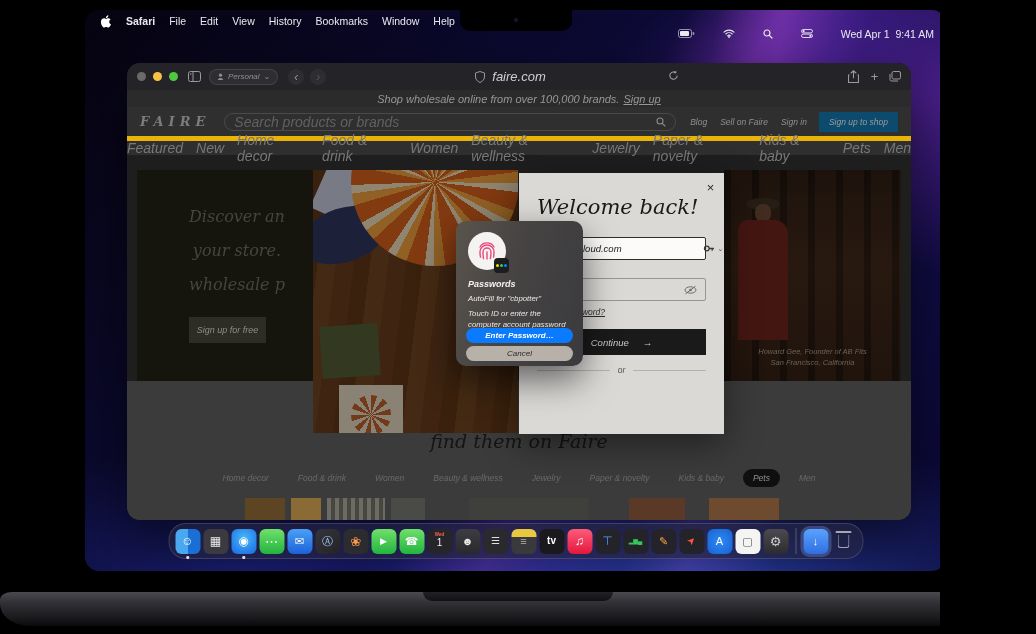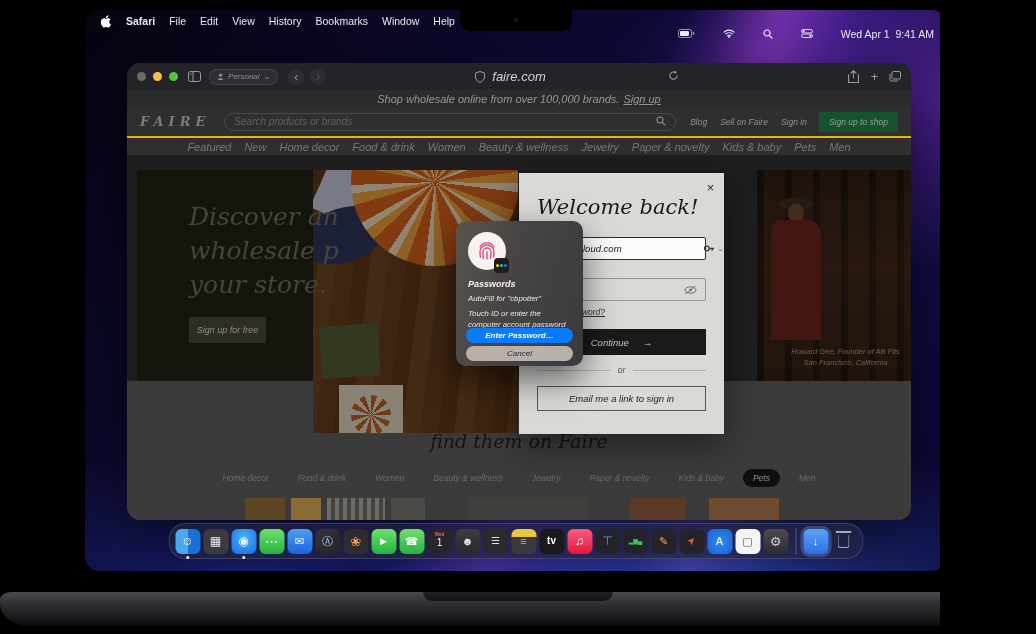--- a/index.html
+++ b/index.html
@@ -59,49 +59,49 @@
   .plus{font-size:13px;color:#9a9aa0;line-height:1;}
 
   
   .page{position:absolute;left:0;top:27px;right:0;bottom:0;background:#1e1e1e;overflow:hidden;}
   .fbanner{height:17px;background:#2b2b2b;display:flex;align-items:center;justify-content:center;gap:4px;
            font-size:11px;color:#979797;}
   .fbanner a{color:#979797;text-decoration:underline;}
   .fheader{height:29px;background:#2f2f2f;display:flex;align-items:center;padding:0 13px;}
   .flogo{font-size:13px;letter-spacing:5px;color:#7c7c7c;font-weight:600;}
   .fsearch{flex:1;height:18px;margin:0 14px;border:1px solid #4a4a4a;border-radius:9px;display:flex;align-items:center;
-           padding:0 9px;font-size:10px;color:#616161;position:relative;}
+           padding:0 9px;font-size:14px;color:#616161;position:relative;}
   .fsearch .mag{margin-left:auto;}
   .flinks{display:flex;align-items:center;gap:13px;font-size:8.5px;color:#8f8f8f;}
-  .fsignup{margin-left:12px;background:#14532d;color:#9b9b9b;font-size:8.5px;padding:5px 10px;}
+  .fsignup{margin-left:12px;background:#0c4a6e;color:#9b9b9b;font-size:8.5px;padding:5px 10px;}
   .catnav{height:19px;background:#2f2f2f;display:flex;align-items:center;justify-content:center;gap:13px;
-          font-size:11px;color:#787878;border-top:2px solid #eab308;}
+          font-size:14px;color:#787878;border-top:5px solid #eab308;}
 
   
   .hero{position:absolute;left:10px;top:80px;width:764px;height:211px;z-index:2;}
   .hero-left{position:absolute;left:0;top:0;width:176px;height:211px;background:#15150e;overflow:hidden;}
-  .hero-head{position:absolute;left:52px;top:30px;font-size:25px;line-height:34px;color:#45453a;white-space:nowrap;z-index:1;}
+  .hero-head{position:absolute;left:52px;top:30px;font-size:16px;line-height:34px;color:#45453a;white-space:nowrap;z-index:1;text-align:center;}
   .hero-cta{position:absolute;left:52px;top:147px;width:77px;height:26px;background:#2e2d25;color:#8f8d7d;
             font-size:9px;display:flex;align-items:center;justify-content:center;z-index:1;}
   .photo{position:absolute;top:0;height:211px;overflow:hidden;}
   .photo-mid{left:176px;width:205px;height:263px;background:
       repeating-linear-gradient(97deg,#5e3413 0 16px,#6f4420 16px 34px,#65391a 34px 52px);}
   .fan{position:absolute;left:38px;top:-72px;width:168px;height:168px;border-radius:50%;
        background:repeating-conic-gradient(from 160deg,#d9601a 0 13deg,#f2a13c 13deg 21deg,#efe0bf 21deg 27deg);}
   .fabric{position:absolute;left:-14px;top:38px;width:90px;height:54px;border-radius:50%;background:#2a3560;transform:rotate(-18deg);}
   .paper{position:absolute;left:6px;top:-6px;width:70px;height:60px;background:#c9cde4;transform:rotate(24deg);}
   .plate{position:absolute;right:-34px;top:82px;width:96px;height:96px;border-radius:50%;background:radial-gradient(circle at 45% 40%,#caa05c,#9b6d33 70%);}
   .greenbox{position:absolute;left:8px;bottom:56px;width:58px;height:52px;background:#515c36;transform:rotate(-4deg);}
   .suntile{position:absolute;left:26px;bottom:-2px;width:64px;height:50px;background:#e7dbc4;}
   .sunrays{position:absolute;left:50%;top:60%;transform:translate(-50%,-50%);width:40px;height:40px;border-radius:50%;
            background:repeating-conic-gradient(#c05f2a 0 18deg,#e7dbc4 18deg 36deg);}
   .photo-dim{position:absolute;inset:0;background:rgba(10,8,4,.42);}
   .photo-right{left:587px;width:177px;background:
       repeating-linear-gradient(90deg,rgba(0,0,0,.30) 0 7px,rgba(70,40,22,.25) 7px 28px),
-      linear-gradient(180deg,#241810 0%,#3d261a 45%,#2a1a11 100%); margin-left: 33px;}
+      linear-gradient(180deg,#241810 0%,#3d261a 45%,#2a1a11 100%);}
   .man-hat{position:absolute;left:22px;top:28px;width:34px;height:12px;border-radius:50%;background:#3b2d21;}
   .man-head{position:absolute;left:31px;top:34px;width:16px;height:18px;border-radius:45%;background:#6b4632;}
   .man-body{position:absolute;left:14px;top:50px;width:50px;height:120px;border-radius:10px 14px 0 0;background:#6e221d;}
   .hero-caption{position:absolute;left:0;right:0;top:176px;text-align:center;font-size:7.5px;line-height:11px;color:#6d6152;z-index:2;}
 
   
   .lower{position:absolute;left:0;right:0;top:291px;height:139px;background:#3b3b3b;z-index:1;}
   .lower-head{position:absolute;left:0;right:0;top:49px;text-align:center;font-size:19px;color:#141414;}
   .pills{position:absolute;left:0;right:0;top:88px;display:flex;justify-content:center;gap:9px;align-items:center;}
   .pill{font-size:8.5px;color:#6a6a6a;padding:4px 10px;border-radius:10px;}
@@ -340,22 +340,22 @@
             <span class="thumb" style="width:120px;background:#3f3f3b;margin-left:38px;"></span>
             <span class="thumb" style="width:56px;background:#5a3a26;margin-left:34px;"></span>
             <span class="thumb" style="width:70px;background:#6e4a2e;margin-left:18px;"></span>
           </div>
         </div>
 
         <div class="hero">
           <div class="hero-left"></div>
           <div class="hero-head serif">
             <div>Discover an</div>
+            <div>your store.</div>
             <div>wholesale p</div>
-            <div>your store.</div>
           </div>
           <div class="hero-cta">Sign up for free</div>
 
           <div class="photo photo-mid">
             <span class="paper"></span>
             <span class="fabric"></span>
             <span class="fan"></span>
             <span class="plate"></span>
             <span class="greenbox"></span>
             <span class="suntile">
@@ -403,21 +403,20 @@
         <span class="forgot">Forgot password?</span>
         <div class="continue">
           <span>Continue</span>
           <span>→</span>
         </div>
         <div class="or-row">
           <span class="line"></span>
             <span>or</span>
             <span class="line"></span>
         </div>
-        <div class="maillink">Email me a link to sign in</div>
       </div>
 
       <div class="dialog">
         <div class="tid">
           <svg width="24" height="24" viewBox="0 0 24 24">
               <g fill="none" stroke="#e8487e" stroke-width="1.4" stroke-linecap="round">
                 <path d="M5 8a8 8 0 0 1 14 0"></path>
                 <path d="M5.5 18a22 22 0 0 1-.5-5 7 7 0 0 1 14 0c0 1.8-.2 3.5-.5 5"></path>
                 <path d="M8.5 19.5A30 30 0 0 1 8 13a4 4 0 0 1 8 0c0 2.3-.2 4.6-.6 6.5"></path>
                 <path d="M12 13v7"></path>

